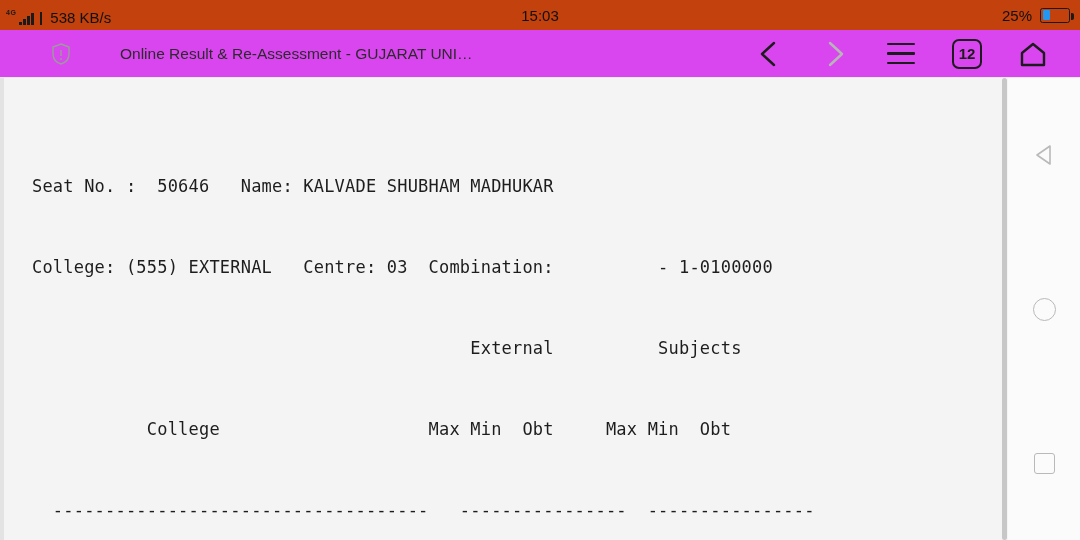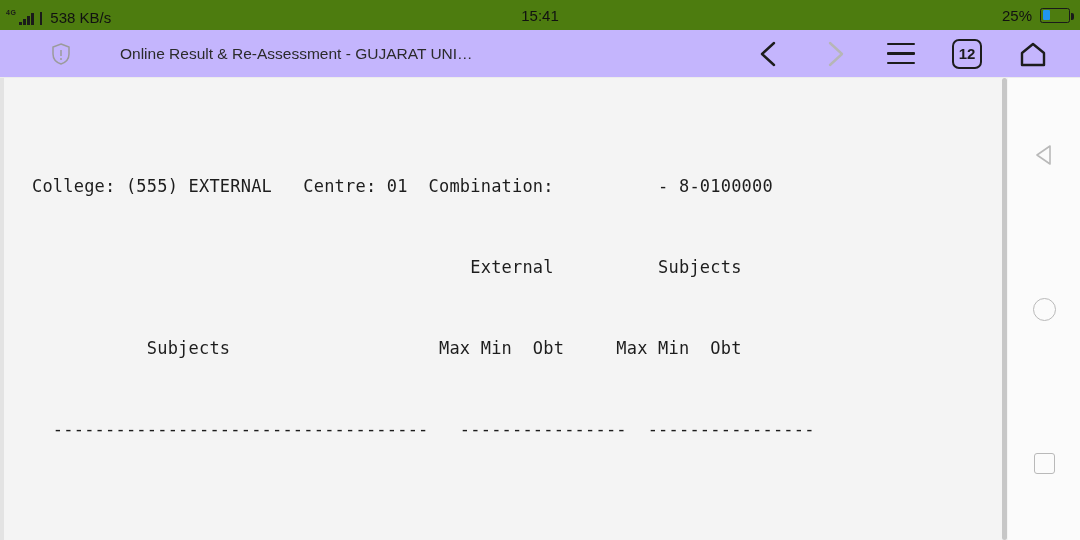--- a/index.html
+++ b/index.html
@@ -8,21 +8,21 @@
     overflow: hidden;
     background: #ffffff;
     font-family: "Liberation Sans", sans-serif;
   }
   #root { position: relative; width: 1080px; height: 540px; background: #fff; }
 
   
   .statusbar {
     position: absolute; left: 0; top: 0;
     width: 1080px; height: 30px;
-    background: #4d7c0f;
+    background: #c2410c;
     display: flex; align-items: center;
   }
   .sb-left { display: flex; align-items: flex-end; gap: 3px; padding-left: 6px; height: 100%; padding-bottom: 5px; }
   .sig-4g { font-size: 7px; color: #1a1a1a; letter-spacing: .5px; line-height: 7px; position: relative; top: -9px; font-weight: 700;}
   .bars { display: flex; align-items: flex-end; gap: 1.5px; height: 13px; }
   .bars i { display: block; width: 2.5px; background: #1a1a1a; }
   .bars i:nth-child(1){height:3px;} .bars i:nth-child(2){height:6px;}
   .bars i:nth-child(3){height:9px;} .bars i:nth-child(4){height:12px;}
   .bar-single { width: 2.5px; height: 13px; background: #1a1a1a; margin-left: 3px; }
   .netspeed { font-size: 15px; color: #111; margin-left: 5px; line-height: 15px; }
@@ -36,21 +36,21 @@
   }
   .batt-pct { font-size: 15px; color: #111; }
   .batt { position: relative; width: 30px; height: 15px; border: 1.6px solid #1a1a1a; border-radius: 2.5px; }
   .batt::after { content: ""; position: absolute; right: -4.5px; top: 4px; width: 3px; height: 7px; background: #1a1a1a; border-radius: 0 2px 2px 0; }
   .batt-fill { position: absolute; left: 1.5px; top: 1.5px; bottom: 1.5px; width: 25%; background: #2196f3; border-radius: 1px; }
 
   
   .toolbar {
     position: absolute; left: 0; top: 30px;
     width: 1080px; height: 48px;
-    background: #c4b5fd;
+    background: #d946ef;
     border-bottom: 1px solid #ececec;
     display: flex; align-items: center;
   }
   .shield { margin-left: 50px; width: 22px; height: 24px; display: block; }
   .page-title {
     margin-left: 48px;
     font-size: 15.5px; color: #2b2b2b;
     white-space: nowrap;
   }
   .tb-right { position: absolute; right: 30px; display: flex; align-items: center; gap: 32px; }
@@ -110,21 +110,21 @@
       <span class="sig-4g">4G</span>
       <span class="bars">
           <i></i>
           <i></i>
           <i></i>
           <i></i>
         </span>
       <span class="bar-single"></span>
       <span class="netspeed">538 KB/s</span>
     </div>
-    <div class="sb-time">15:41</div>
+    <div class="sb-time">15:03</div>
     <div class="sb-right">
       <span class="batt-pct">25%</span>
       <span class="batt">
           <span class="batt-fill" style="width: 25%; background: rgb(33, 150, 243);"></span>
         </span>
     </div>
   </div>
 
   <div class="toolbar">
     <span class="shield">
@@ -161,23 +161,24 @@
         <svg width="30" height="28" viewBox="0 0 30 28">
             <path d="M4 25 V13 L15 4 L26 13 V25 Z" fill="none" stroke="#1c1c1c" stroke-width="2.4" stroke-linejoin="round"></path>
           </svg>
       </span>
     </div>
   </div>
 
   <div class="content">
     <div class="content-inner">
       <span class="ln"></span>
-      <span class="ln">College: (555) EXTERNAL   Centre: 01  Combination:          - 8-0100000</span>
+      <span class="ln">Seat No. :  50646   Name: KALVADE SHUBHAM MADHUKAR</span>
+      <span class="ln">College: (555) EXTERNAL   Centre: 03  Combination:          - 1-0100000</span>
       <span class="ln">                                          External          Subjects</span>
-      <span class="ln">           Subjects                    Max Min  Obt     Max Min  Obt</span>
+      <span class="ln">           College                    Max Min  Obt     Max Min  Obt</span>
       <span class="ln">  ------------------------------------   ----------------  ----------------</span>
       
       
       
       
       
       
       
       
       

